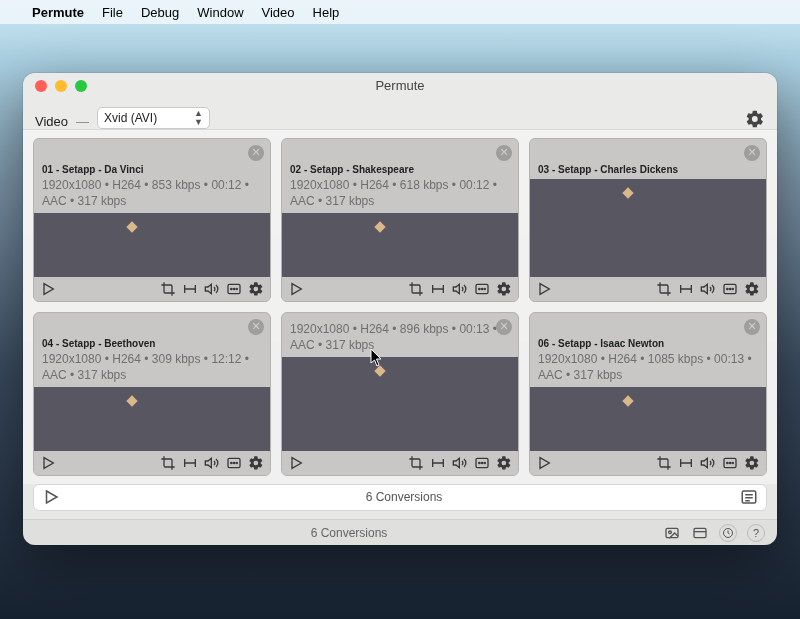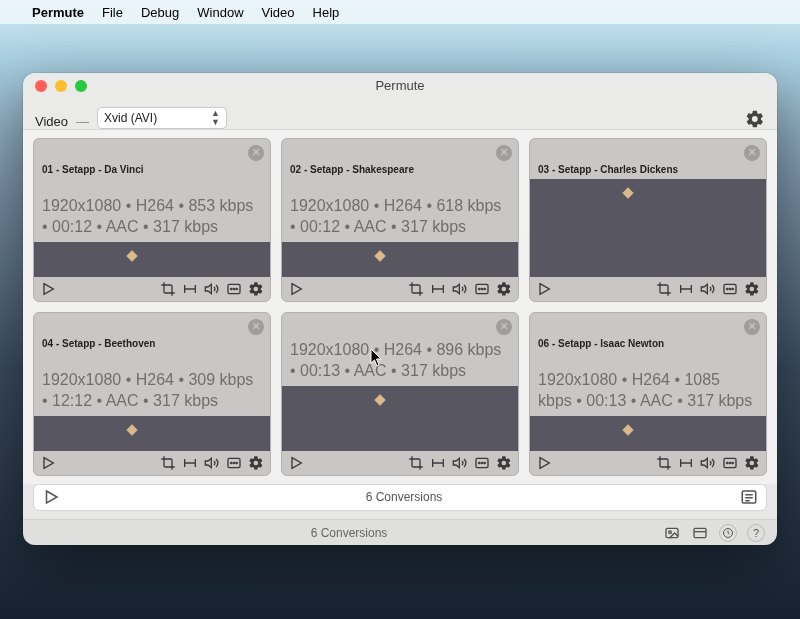--- a/index.html
+++ b/index.html
@@ -59,21 +59,21 @@
     display: flex;
     align-items: flex-end;
     padding: 0 12px;
     gap: 8px;
     border-bottom: 1px solid rgba(0,0,0,0.07);
   }
   .toolbar .category { font-size: 13px; color: #222; }
   .toolbar .dash { color: #888; font-size: 13px; }
   .preset-select {
     display: flex; align-items: center; justify-content: space-between;
-    width: 130px; height: 22px;
+    width: 113px; height: 22px;
     background: #fff; border: 1px solid #c9c9c9; border-radius: 5px;
     padding: 0 6px; font-size: 12px; color: #222;
   }
   .preset-select .chev { font-size: 9px; color: #555; line-height: 1; }
   .toolbar .spacer { flex: 1; }
   .gear-btn { width: 20px; height: 20px; color: #444; cursor: pointer; display:flex; align-items:center; justify-content:center; }
 
   .grid {
     flex: 1;
     padding: 8px 10px;
@@ -90,21 +90,21 @@
     border-radius: 6px;
     display: flex;
     flex-direction: column;
     overflow: hidden;
   }
   .card-head {
     padding: 6px 8px 4px 8px;
     position: relative;
   }
   .card-title { font-size: 10px; font-weight: 600; color: #222; white-space: nowrap; overflow: hidden; text-overflow: ellipsis; padding-right: 18px; margin-top: 19px;}
-  .card-meta { font-size: 16px; color: #6f6f6f; line-height: 1.35; margin-top: 20px; }
+  .card-meta { font-size: 12px; color: #6f6f6f; line-height: 1.35; margin-top: 2px; }
   .card-close {
     position: absolute; right: 6px; top: 6px;
     width: 16px; height: 16px; border-radius: 50%;
     background: #9f9e9d; color: #cfcecd;
     display:flex; align-items:center; justify-content:center;
     font-size: 11px; cursor:pointer;
   }
   .thumb {
     flex: 1;
     background: #585661;

